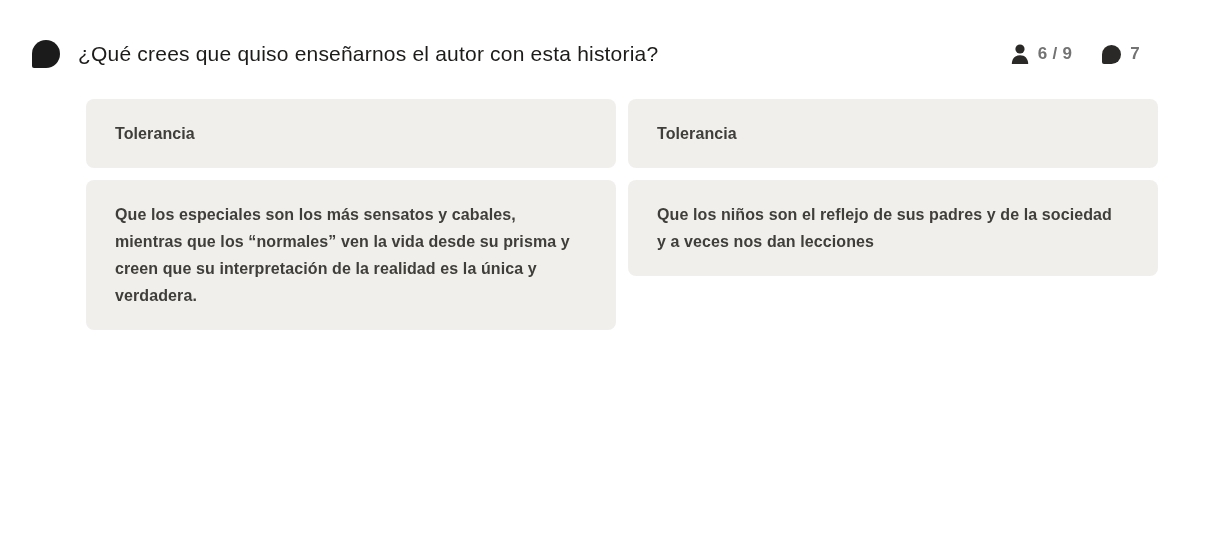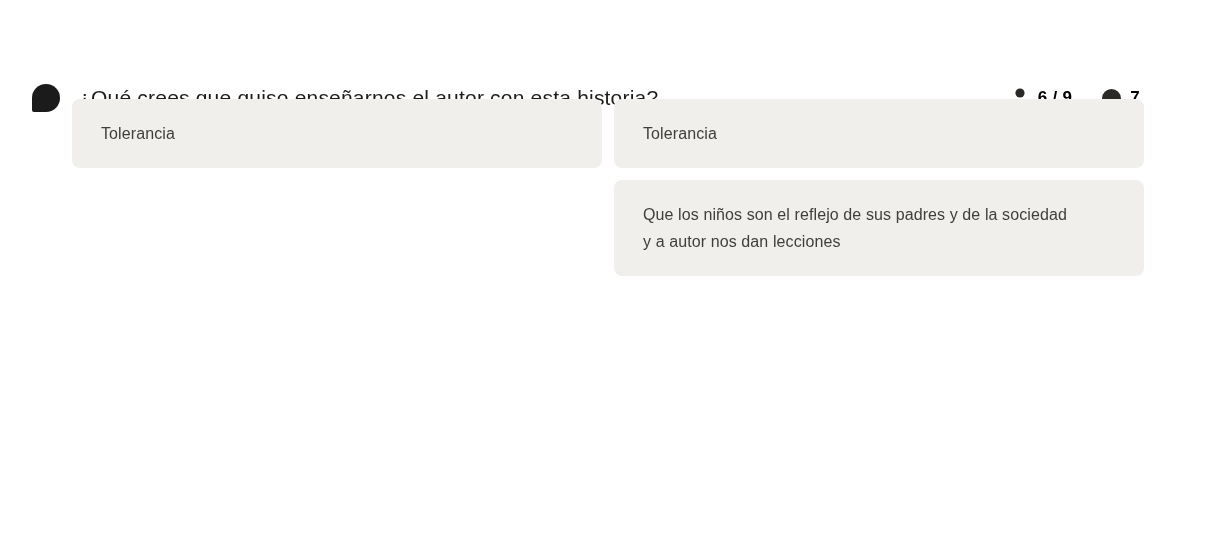--- a/index.html
+++ b/index.html
@@ -17,21 +17,20 @@
 
   
   .header {
     position: absolute;
     left: 32px;
     top: 40px;
     right: 91px;
     height: 28px;
     display: flex;
     align-items: center;
-    margin-top: 44px;
   }
   .q-icon {
     width: 28px;
     height: 28px;
     background: #1b1b1b;
     border-radius: 50% 50% 50% 2px;
     flex: none;
   }
   .title {
     margin: 0 0 0 18px;
@@ -46,39 +45,40 @@
     display: flex;
     align-items: center;
     gap: 30px;
   }
   .stat {
     display: flex;
     align-items: center;
     gap: 9px;
     font-size: 17px;
     font-weight: 600;
-    color: #000000;
+    color: #737373;
     letter-spacing: 0.3px;
   }
   .person-icon svg { display: block; }
   .bubble-sm {
     width: 19px;
     height: 19px;
     background: #2a2927;
     border-radius: 50% 50% 50% 2px;
     flex: none;
   }
 
   
   .grid {
     position: absolute;
-    left: 72px;
+    left: 86px;
     top: 99px;
     display: flex;
     gap: 12px;
+    font-weight: bold;
   }
   .col {
     width: 530px;
     display: flex;
     flex-direction: column;
     gap: 12px;
   }
   .card {
     background: #f0efeb;
     border-radius: 8px;
@@ -115,23 +115,29 @@
       <span>7</span>
     </span>
   </div>
 </div>
 
 <div class="grid">
   <div class="col">
     <div class="card">
       <p>Tolerancia</p>
     </div>
+    <div class="card">
+      <p>Que los especiales son los más sensatos y cabales,
+mientras que los “normales” ven la vida desde su prisma y
+creen que su interpretación de la realidad es la única y
+verdadera.</p>
+    </div>
   </div>
   <div class="col">
     <div class="card">
       <p>Tolerancia</p>
     </div>
     <div class="card">
       <p>Que los niños son el reflejo de sus padres y de la sociedad
-y a autor nos dan lecciones</p>
+y a veces nos dan lecciones</p>
     </div>
   </div>
 </div>
 
 </body></html>

